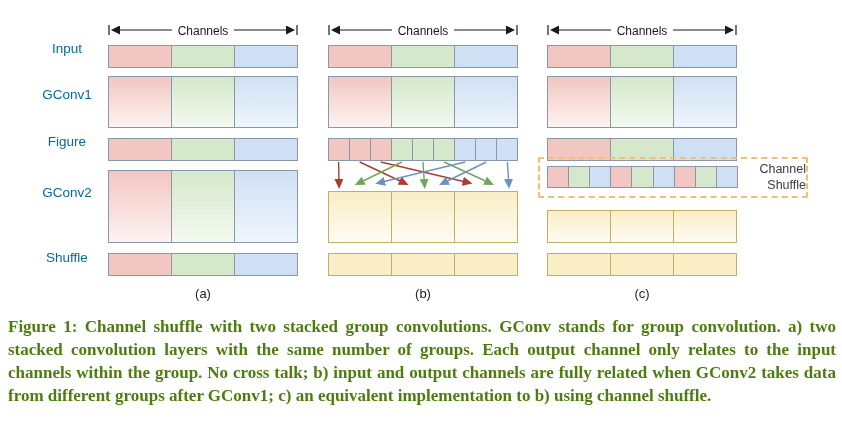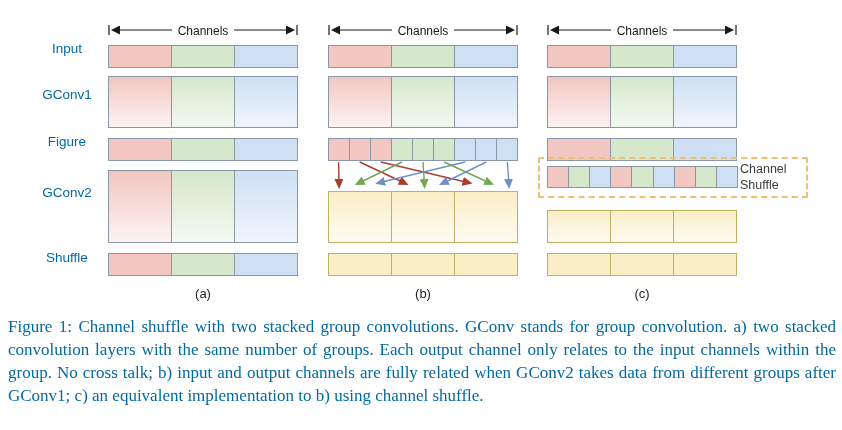--- a/index.html
+++ b/index.html
@@ -42,26 +42,26 @@
   .conn{position:absolute;left:0;top:152px;}
   .conn line{stroke-width:1.4;fill:none;}
   .conn .ln-red{stroke:var(--arrow-red);}
   .conn .ln-green{stroke:var(--arrow-green);}
   .conn .ln-blue{stroke:var(--arrow-blue);}
   
   .shufflebox{position:absolute;left:538px;top:157px;width:270px;height:41px;
               border:2px dashed var(--dash-border);box-sizing:border-box;border-radius:2px;}
   .shufflebox .inner-row{position:absolute;left:7px;top:7px;width:191px;height:22px;display:flex;}
   .shuffle-text{position:absolute;left:200px;top:2px;width:66px;height:33px;display:flex;
-                align-items:center;justify-content:center;text-align:left;
+                align-items:center;justify-content:center;text-align:right;
                 font-size:12.5px;line-height:1.25;color:#3c3c3c;}
   
   .caption{position:absolute;left:8px;top:315px;width:828px;
            font-family:"Liberation Serif",serif;font-size:17px;line-height:23px;
-           color:#0369a1;text-align:justify;}
+           color:#4d7c0f;text-align:justify;font-weight:bold;}
   .defs-hidden{position:absolute;width:0;height:0;}
 </style>
 </head>
 <body>
 
 <svg class="defs-hidden" aria-hidden="true">
   <defs>
     <marker id="mk-dark" markerUnits="userSpaceOnUse" markerWidth="9" markerHeight="9" refX="7" refY="4.5" orient="auto">
       <path d="M0,0 L9,4.5 L0,9 Z" fill="#1a1a1a"></path>
     </marker>

